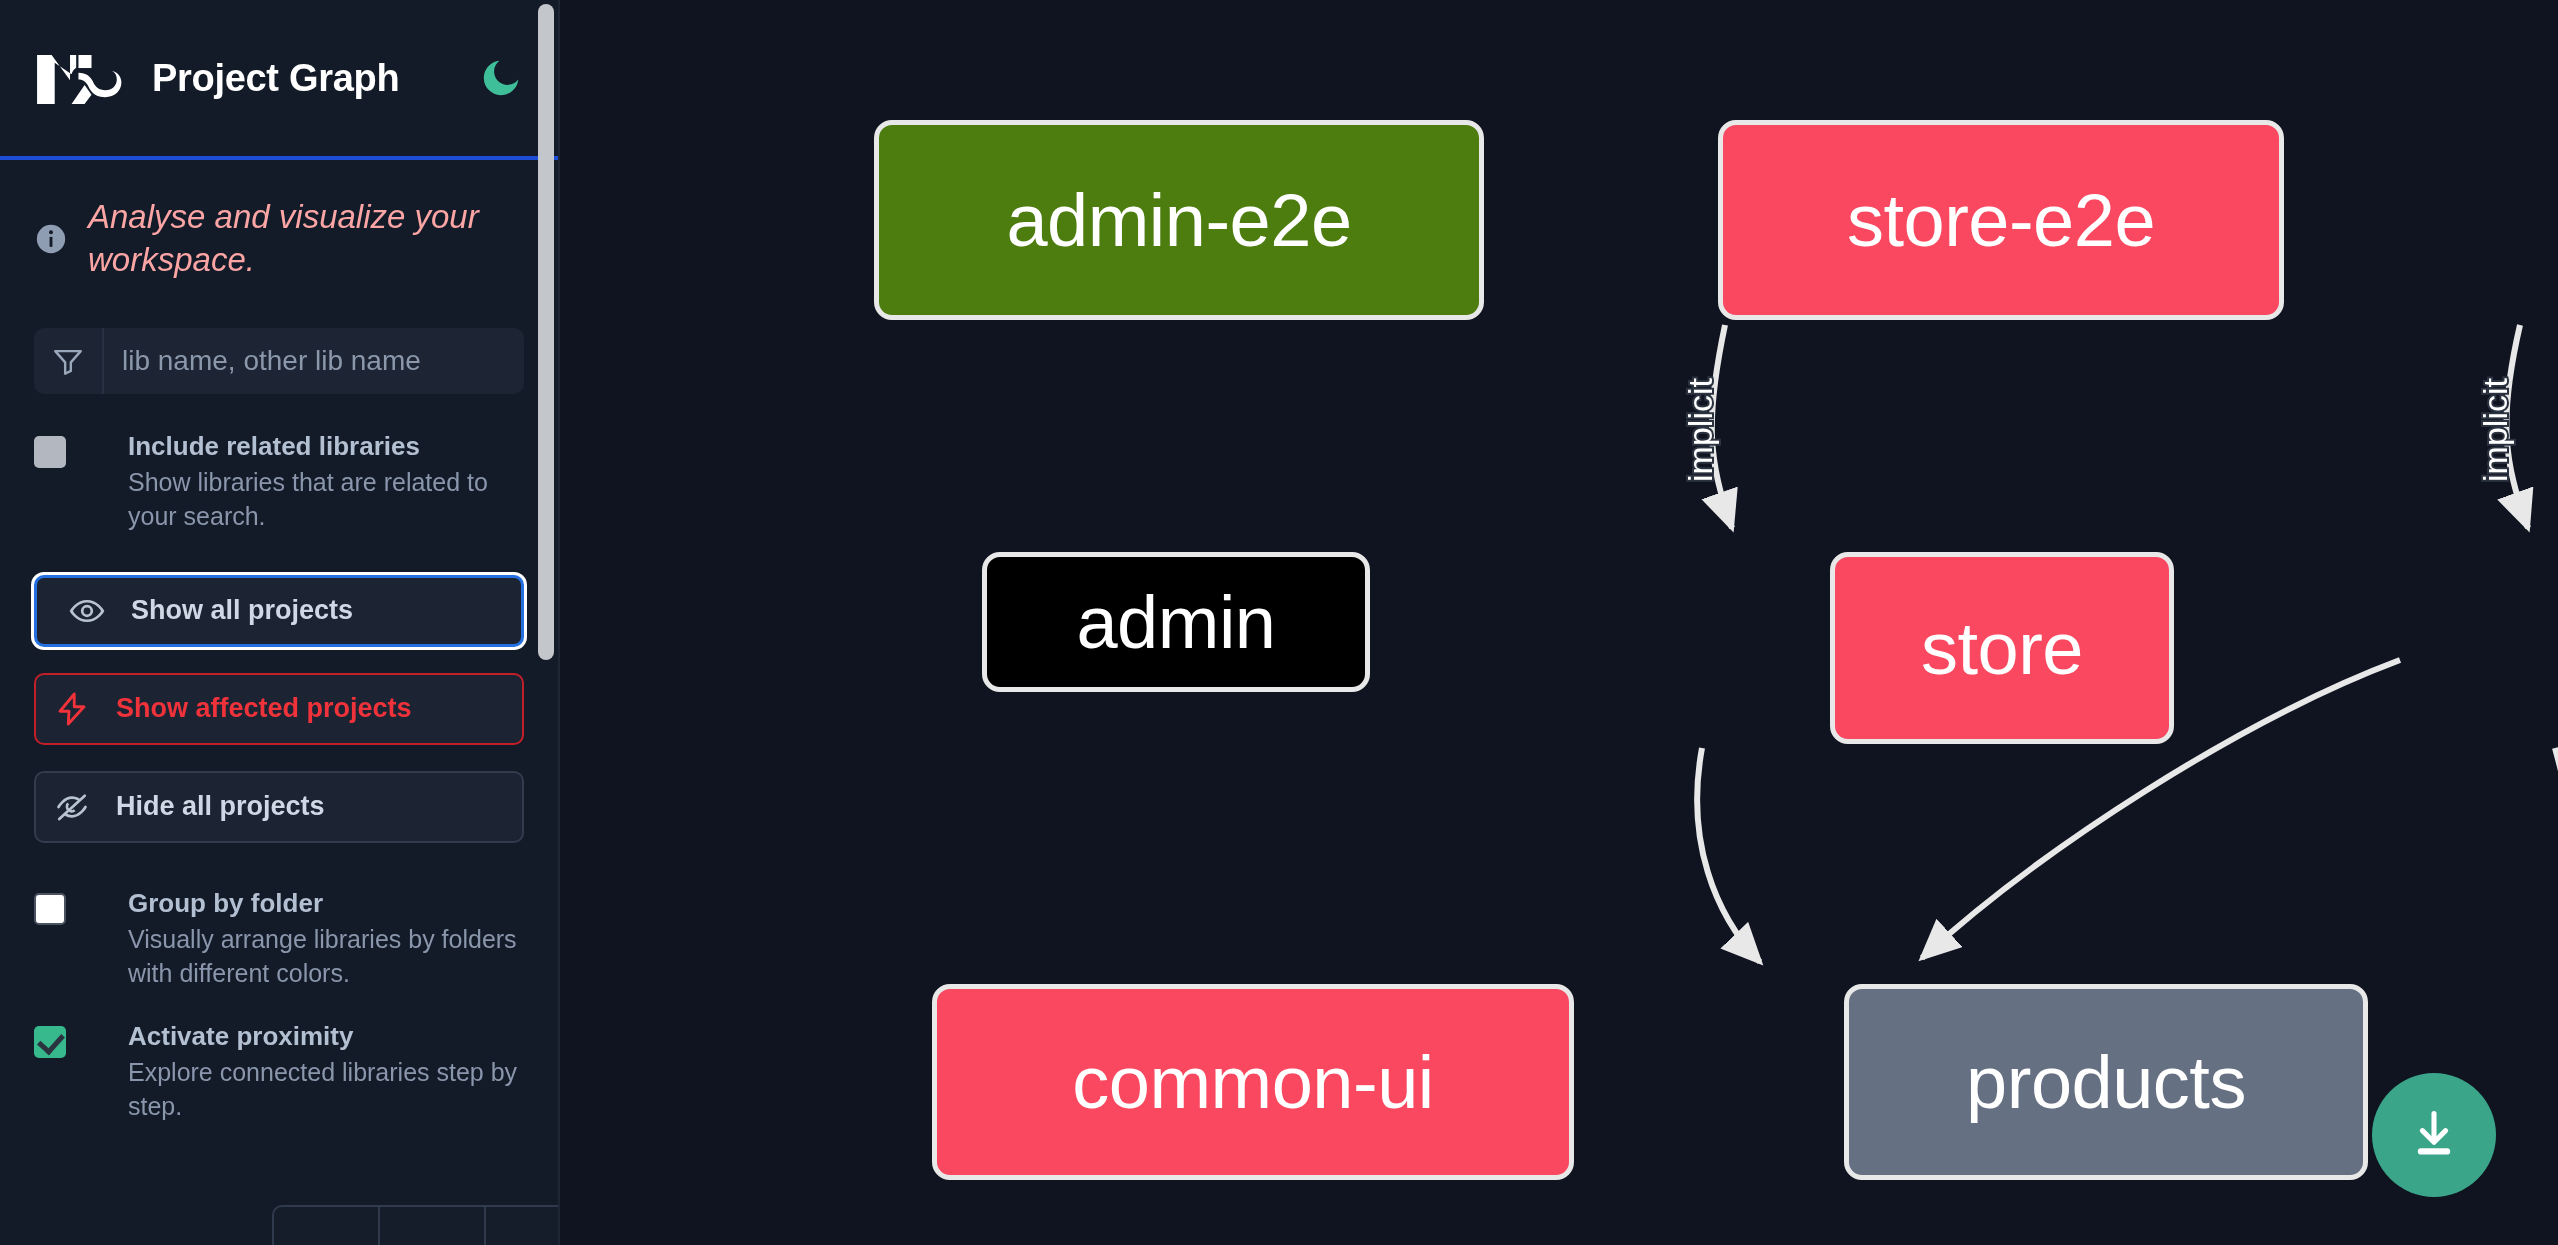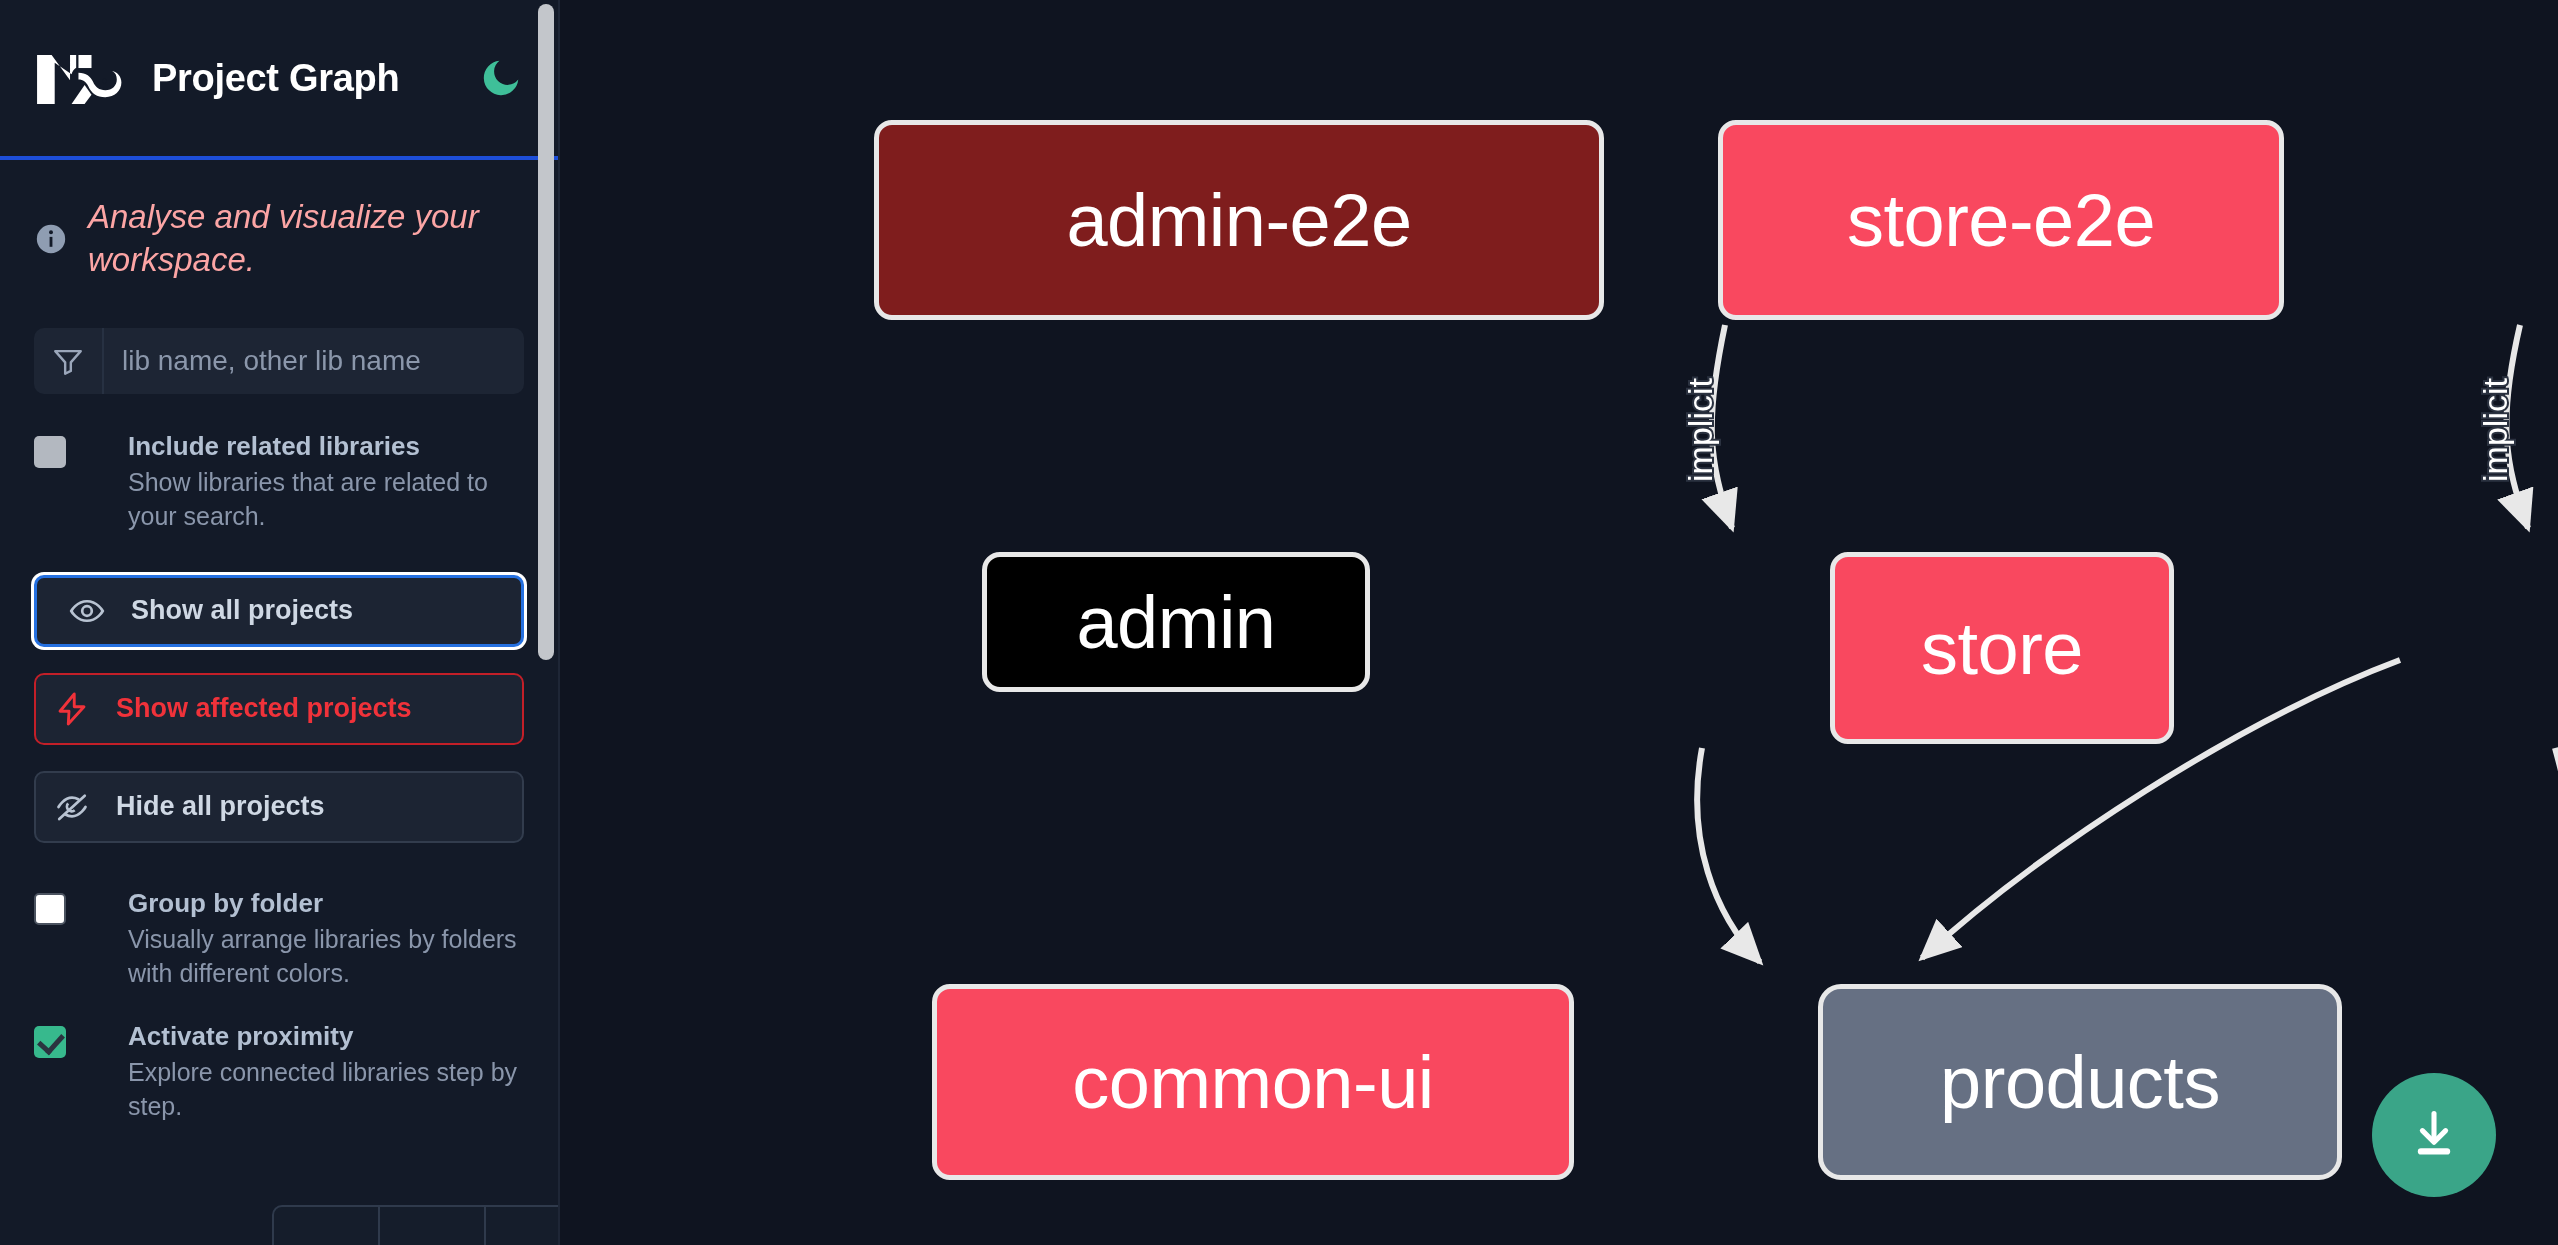--- a/index.html
+++ b/index.html
@@ -275,26 +275,26 @@
 
       <path d="M1142,748 C1125,840 1155,915 1200,962" fill="none" stroke="#e8e8e8" stroke-width="6" marker-end="url(#ah)"></path>
 
       <path d="M1840,660 C1680,720 1480,850 1362,958" fill="none" stroke="#e8e8e8" stroke-width="6" marker-end="url(#ah)"></path>
 
       <path d="M1995,748 C2020,840 2030,900 2010,960" fill="none" stroke="#e8e8e8" stroke-width="6" marker-end="url(#ah)"></path>
       <text id="lbl-0" x="1152" y="430" fill="#ffffff" font-size="34" font-family="Liberation Sans, sans-serif" stroke="#2b3240" stroke-width="4" paint-order="stroke" text-anchor="middle" transform="rotate(-90 1152 430)">implicit</text>
       <text id="lbl-1" x="1947" y="430" fill="#ffffff" font-size="34" font-family="Liberation Sans, sans-serif" stroke="#2b3240" stroke-width="4" paint-order="stroke" text-anchor="middle" transform="rotate(-90 1947 430)">implicit</text>
     </svg>
     <div id="nodes">
-        <div class="node" style="left: 314px; top: 120px; width: 730px; height: 200px; background: #7f1d1d; border-color: rgb(232, 232, 232);">admin-e2e</div>
+        <div class="node" style="left: 314px; top: 120px; width: 610px; height: 200px; background: #4d7c0f; border-color: rgb(232, 232, 232);">admin-e2e</div>
         <div class="node" style="left: 1158px; top: 120px; width: 566px; height: 200px; background: rgb(249, 72, 95); border-color: rgb(232, 232, 232);">store-e2e</div>
         <div class="node" style="left: 422px; top: 552px; width: 388px; height: 140px; background: #000000; border-color: rgb(232, 232, 232);">admin</div>
         <div class="node" style="left: 1270px; top: 552px; width: 344px; height: 192px; background: rgb(249, 72, 95); border-color: rgb(232, 232, 232);">store</div>
         <div class="node" style="left: 372px; top: 984px; width: 642px; height: 196px; background: rgb(249, 72, 95); border-color: rgb(232, 232, 232);">common-ui</div>
-        <div class="node" style="left: 1258px; top: 984px; width: 524px; height: 196px; background: rgb(102, 112, 131); border-color: rgb(232, 232, 232); border-radius: 23px;">products</div>
+        <div class="node" style="left: 1284px; top: 984px; width: 524px; height: 196px; background: rgb(102, 112, 131); border-color: rgb(232, 232, 232);">products</div>
       </div>
 
     <button id="fab">
       <span>
         <svg viewBox="0 0 24 24" width="58" height="58">
           <line x1="12" y1="3.5" x2="12" y2="15" stroke="#ffffff" stroke-width="2.1" stroke-linecap="round"></line>
           <path d="M7.2 10.6 12 15.4 16.8 10.6" fill="none" stroke="#ffffff" stroke-width="2.1" stroke-linecap="round" stroke-linejoin="round"></path>
           <line x1="6.6" y1="19.2" x2="17.4" y2="19.2" stroke="#ffffff" stroke-width="2.6" stroke-linecap="round"></line>
         </svg>
       </span>

